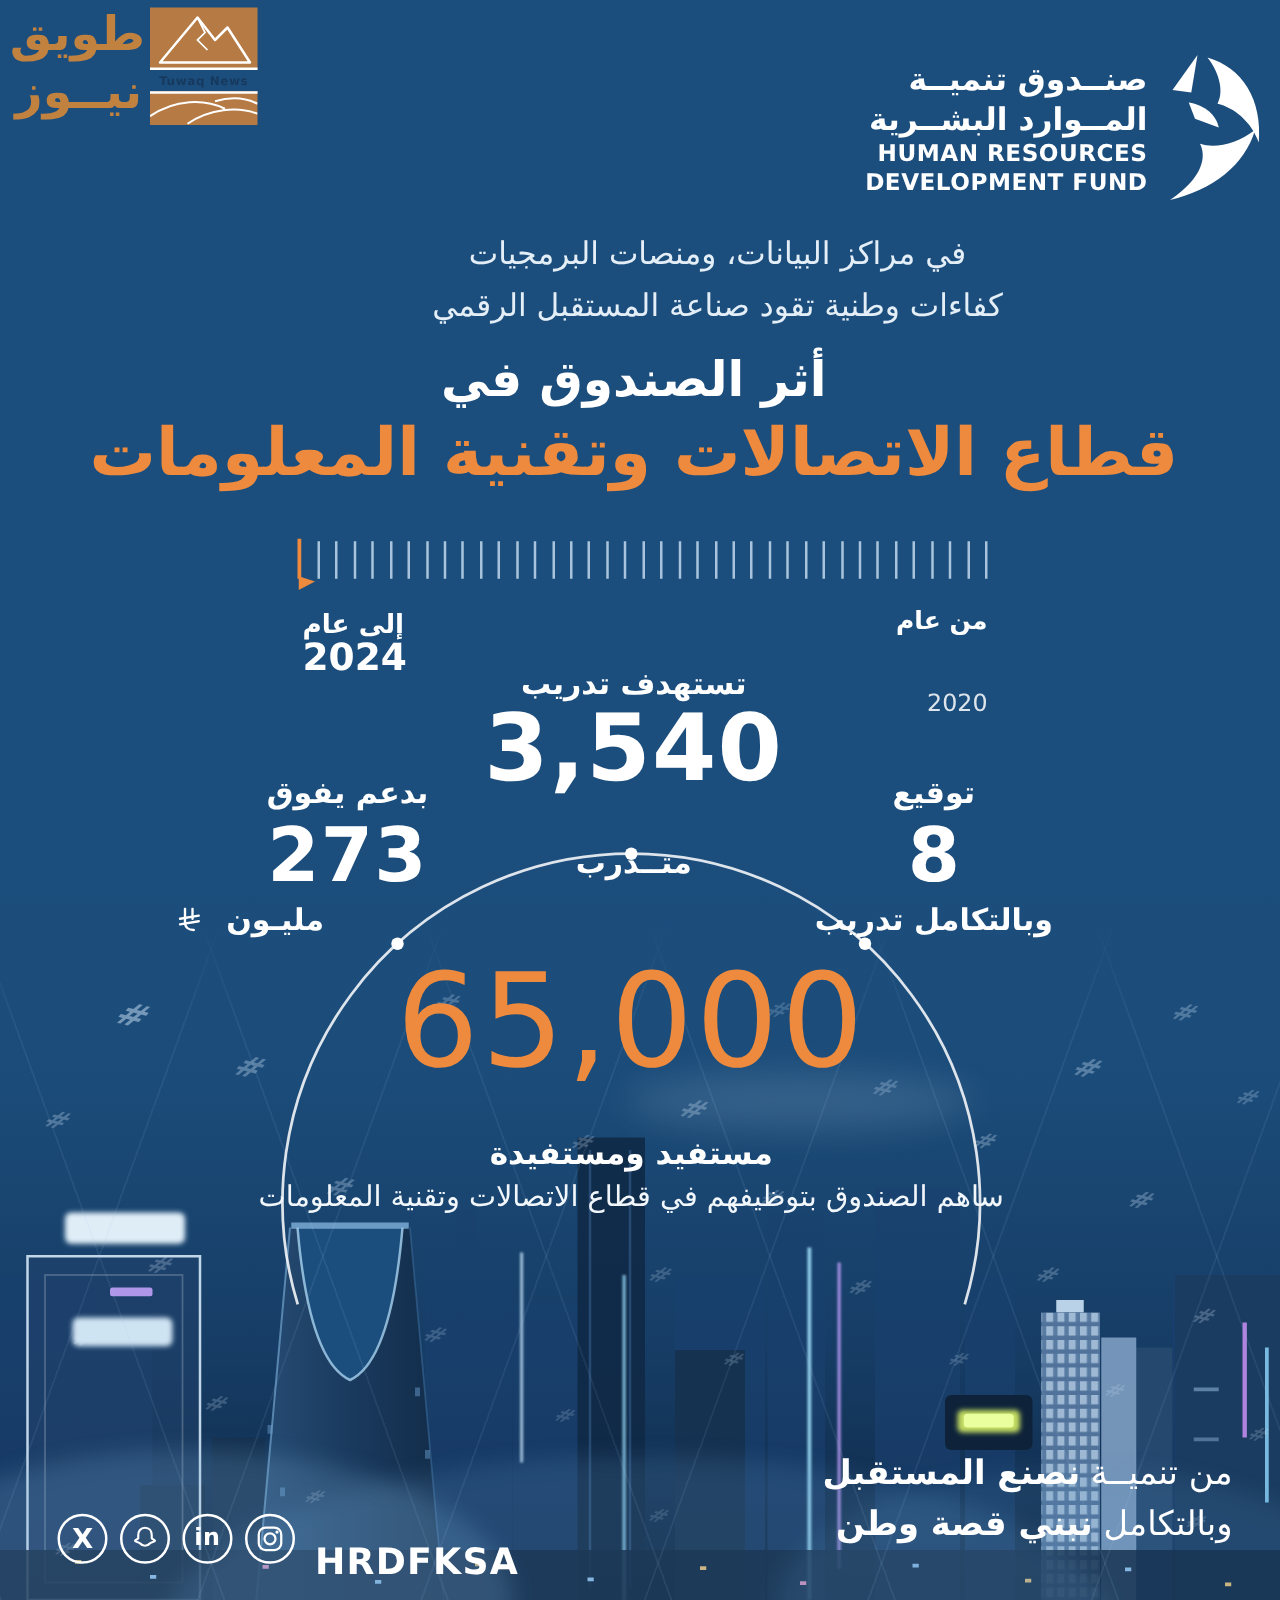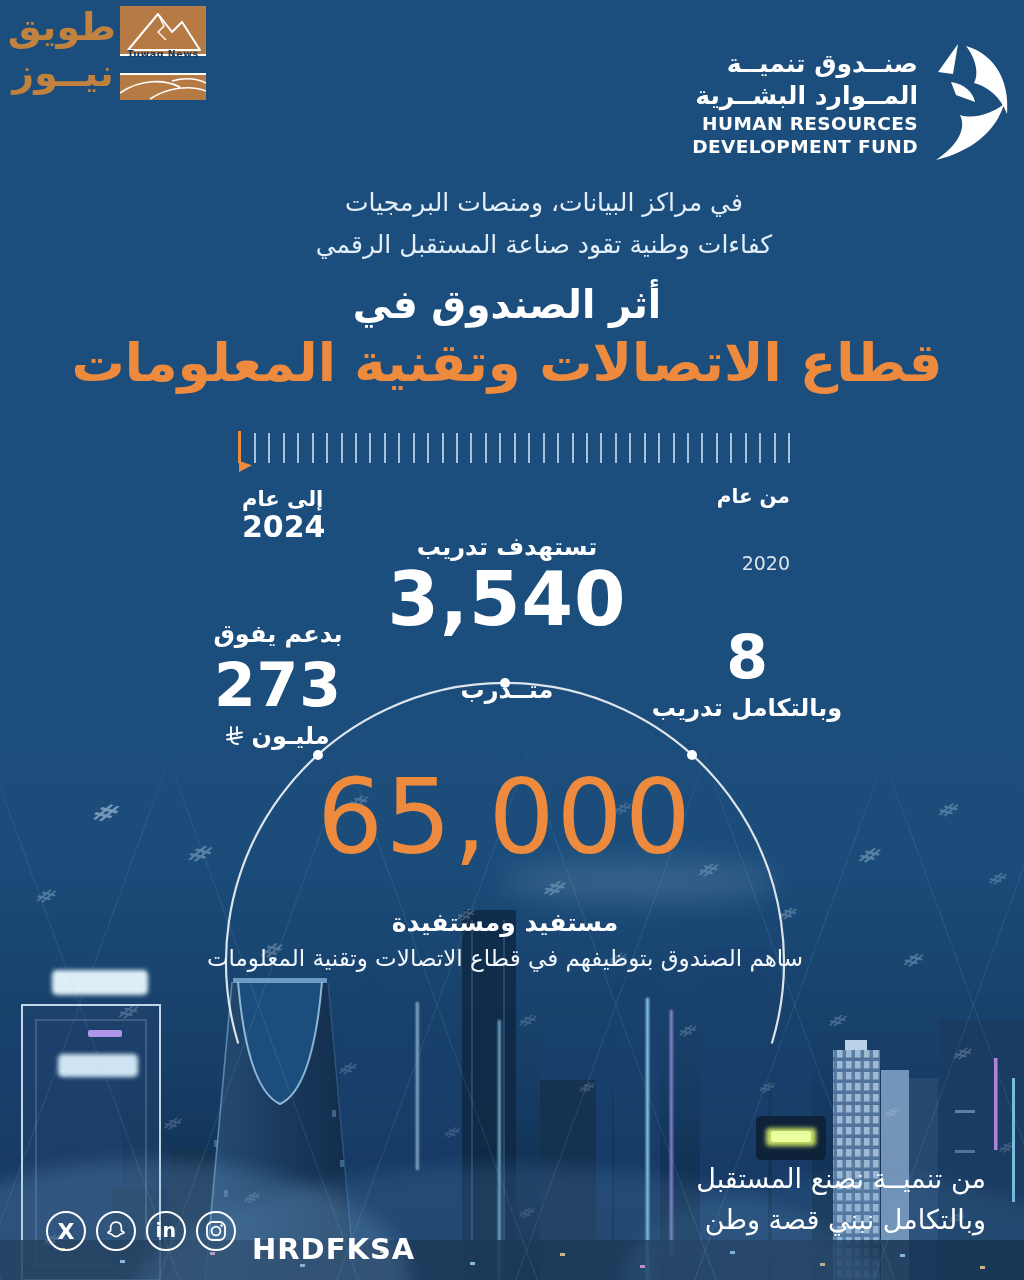--- a/index.html
+++ b/index.html
@@ -23,32 +23,32 @@
   #city{left:0;top:720px;width:1024px;height:560px;}
   #glow65{left:500px;top:858px;width:280px;height:46px;border-radius:50%;
     background:#cfe4f5;opacity:.14;filter:blur(14px);}
 
   
   #tuwaq-name{left:10px;top:4px;width:106px;color:#C2823F;font-weight:bold;
     font-size:38px;line-height:46px;text-align:center;}
   #tuwaq-logo{left:120px;top:6px;width:86px;height:94px;}
   .tq-block{position:absolute;left:0;width:86px;background:#B67A44;}
   #tq-top{top:0;height:50px;border-bottom:2px solid #fff;}
-  #tq-band{position:absolute;left:0;top:40px;width:86px;height:15px;
+  #tq-band{position:absolute;left:0;top:52px;width:86px;height:15px;
     color:#16395D;font-size:9.5px;font-weight:bold;text-align:center;line-height:15px;letter-spacing:.5px;}
   #tq-bottom{top:67px;height:27px;border-top:2px solid #fff;}
 
   
   #hrdf-text{right:106px;top:48px;text-align:right;color:#fff;margin-left:45px;}
   #hrdf-text .ar{font-size:25px;font-weight:bold;line-height:32px;}
   #hrdf-text .en{font-size:18.5px;font-weight:bold;line-height:23px;letter-spacing:.4px;}
   #hrdf-bird{right:12px;top:42px;width:88px;height:122px;}
 
   
-  #intro{left:94px;top:182px;width:900px;color:#E3EEF7;font-size:25px;line-height:42px;font-weight:500;}
+  #intro{left:124px;top:182px;width:900px;color:#E3EEF7;font-size:25px;line-height:42px;font-weight:500;}
   #title-prefix{left:0;top:282px;width:1014px;color:#fff;font-size:39px;font-weight:bold;}
   #title-sector{left:0;top:332px;width:1014px;color:#EE8A3D;font-size:53px;font-weight:bold;}
 
   
   #ticks{left:240px;top:433px;width:556px;height:30px;}
   .tick{position:absolute;top:0;width:2px;height:30px;background:#BFD9EC;opacity:.85;}
   #tick-orange{left:238px;top:431px;width:3px;height:32px;background:#EE8A3D;}
   #tick-flag{left:239px;top:461px;width:0;height:0;
     border-top:11px solid #EE8A3D;border-left:0 solid transparent;border-right:13px solid transparent;
     transform:skewY(18deg);transform-origin:top left;}
@@ -59,38 +59,38 @@
   #to-label{font-size:21px;font-weight:bold;line-height:24px;}
   #to-year{font-size:30px;font-weight:bold;line-height:32px;}
 
   
   .stat-label{color:#fff;font-size:24px;font-weight:bold;}
   #st-top{left:0;top:533px;width:1014px;}
   #st-num{left:0;top:556px;width:1014px;color:#fff;font-size:74px;font-weight:bold;letter-spacing:1px;}
   #st-bottom{left:0;top:676px;width:1014px;}
   #fund{left:143px;top:620px;width:270px;text-align:center;}
   #fund-num{font-size:60px;font-weight:bold;color:#fff;line-height:74px;letter-spacing:1px;}
-  #fund-bottom{display:flex;justify-content:center;align-items:center;gap:8px;direction:rtl;}
+  #fund-bottom{display:flex;justify-content:flex-end;align-items:center;gap:21px;direction:rtl;}
   #agr{left:612px;top:620px;width:270px;text-align:center;}
   #agr-num{font-size:60px;font-weight:bold;color:#fff;line-height:74px;}
   #arc-svg{left:0;top:0;width:1024px;height:1280px;pointer-events:none;}
   #ben-num{left:0;top:756px;width:1010px;color:#EE8A3D;font-size:104px;font-weight:normal;letter-spacing:2px;}
   #ben-label{left:0;top:908px;width:1010px;color:#fff;font-size:25px;font-weight:bold;}
   #ben-desc{left:0;top:945px;width:1010px;color:#F2F7FB;font-size:23px;font-weight:500;}
 
   
   #social{left:46px;top:1196px;display:flex;align-items:center;gap:10px;}
   .soc{width:40px;height:40px;border-radius:50%;border:2.6px solid #fff;display:flex;
     align-items:center;justify-content:center;color:#fff;}
   .soc svg{display:block;}
   #soc-x{font-size:22px;font-weight:900;}
   #soc-in{font-size:19px;font-weight:bold;letter-spacing:.5px;padding-bottom:2px;}
   #handle{color:#fff;font-size:29px;font-weight:bold;letter-spacing:1px;margin-left:6px;margin-top:36px;}
   #tagline{right:38px;top:1158px;text-align:right;color:#fff;font-size:27px;line-height:41px;font-weight:400;}
-  #tagline b{font-weight:normal;}
+  #tagline b{font-weight:bold;}
 </style>
 </head>
 <body>
 
 <div id="frame">
 
   <div class="abs" id="sky-fade"></div>
 
   <svg class="abs" id="city" viewBox="0 0 1024 560">
     <defs>
@@ -360,20 +360,21 @@
           <path d="M5 1 L5 12 C5 16 8 18 12 18"></path>
           <path d="M11 1 L11 9"></path>
           <path d="M1 9 L16 6.5"></path>
           <path d="M1 13.5 L16 11"></path>
         </g>
       </svg>
     </div>
   </div>
 
   <div class="abs" id="agr">
+    <div class="rtl stat-label">توقيع</div>
     <div id="agr-num">8</div>
     <div class="rtl stat-label">وبالتكامل تدريب</div>
   </div>
 
   <div class="abs center" id="ben-num">65,000</div>
   <div class="abs rtl center" id="ben-label">مستفيد ومستفيدة</div>
   <div class="abs rtl center" id="ben-desc">ساهم الصندوق بتوظيفهم في قطاع الاتصالات وتقنية المعلومات</div>
 
   <div class="abs" id="social">
     <div class="soc" id="soc-x">

